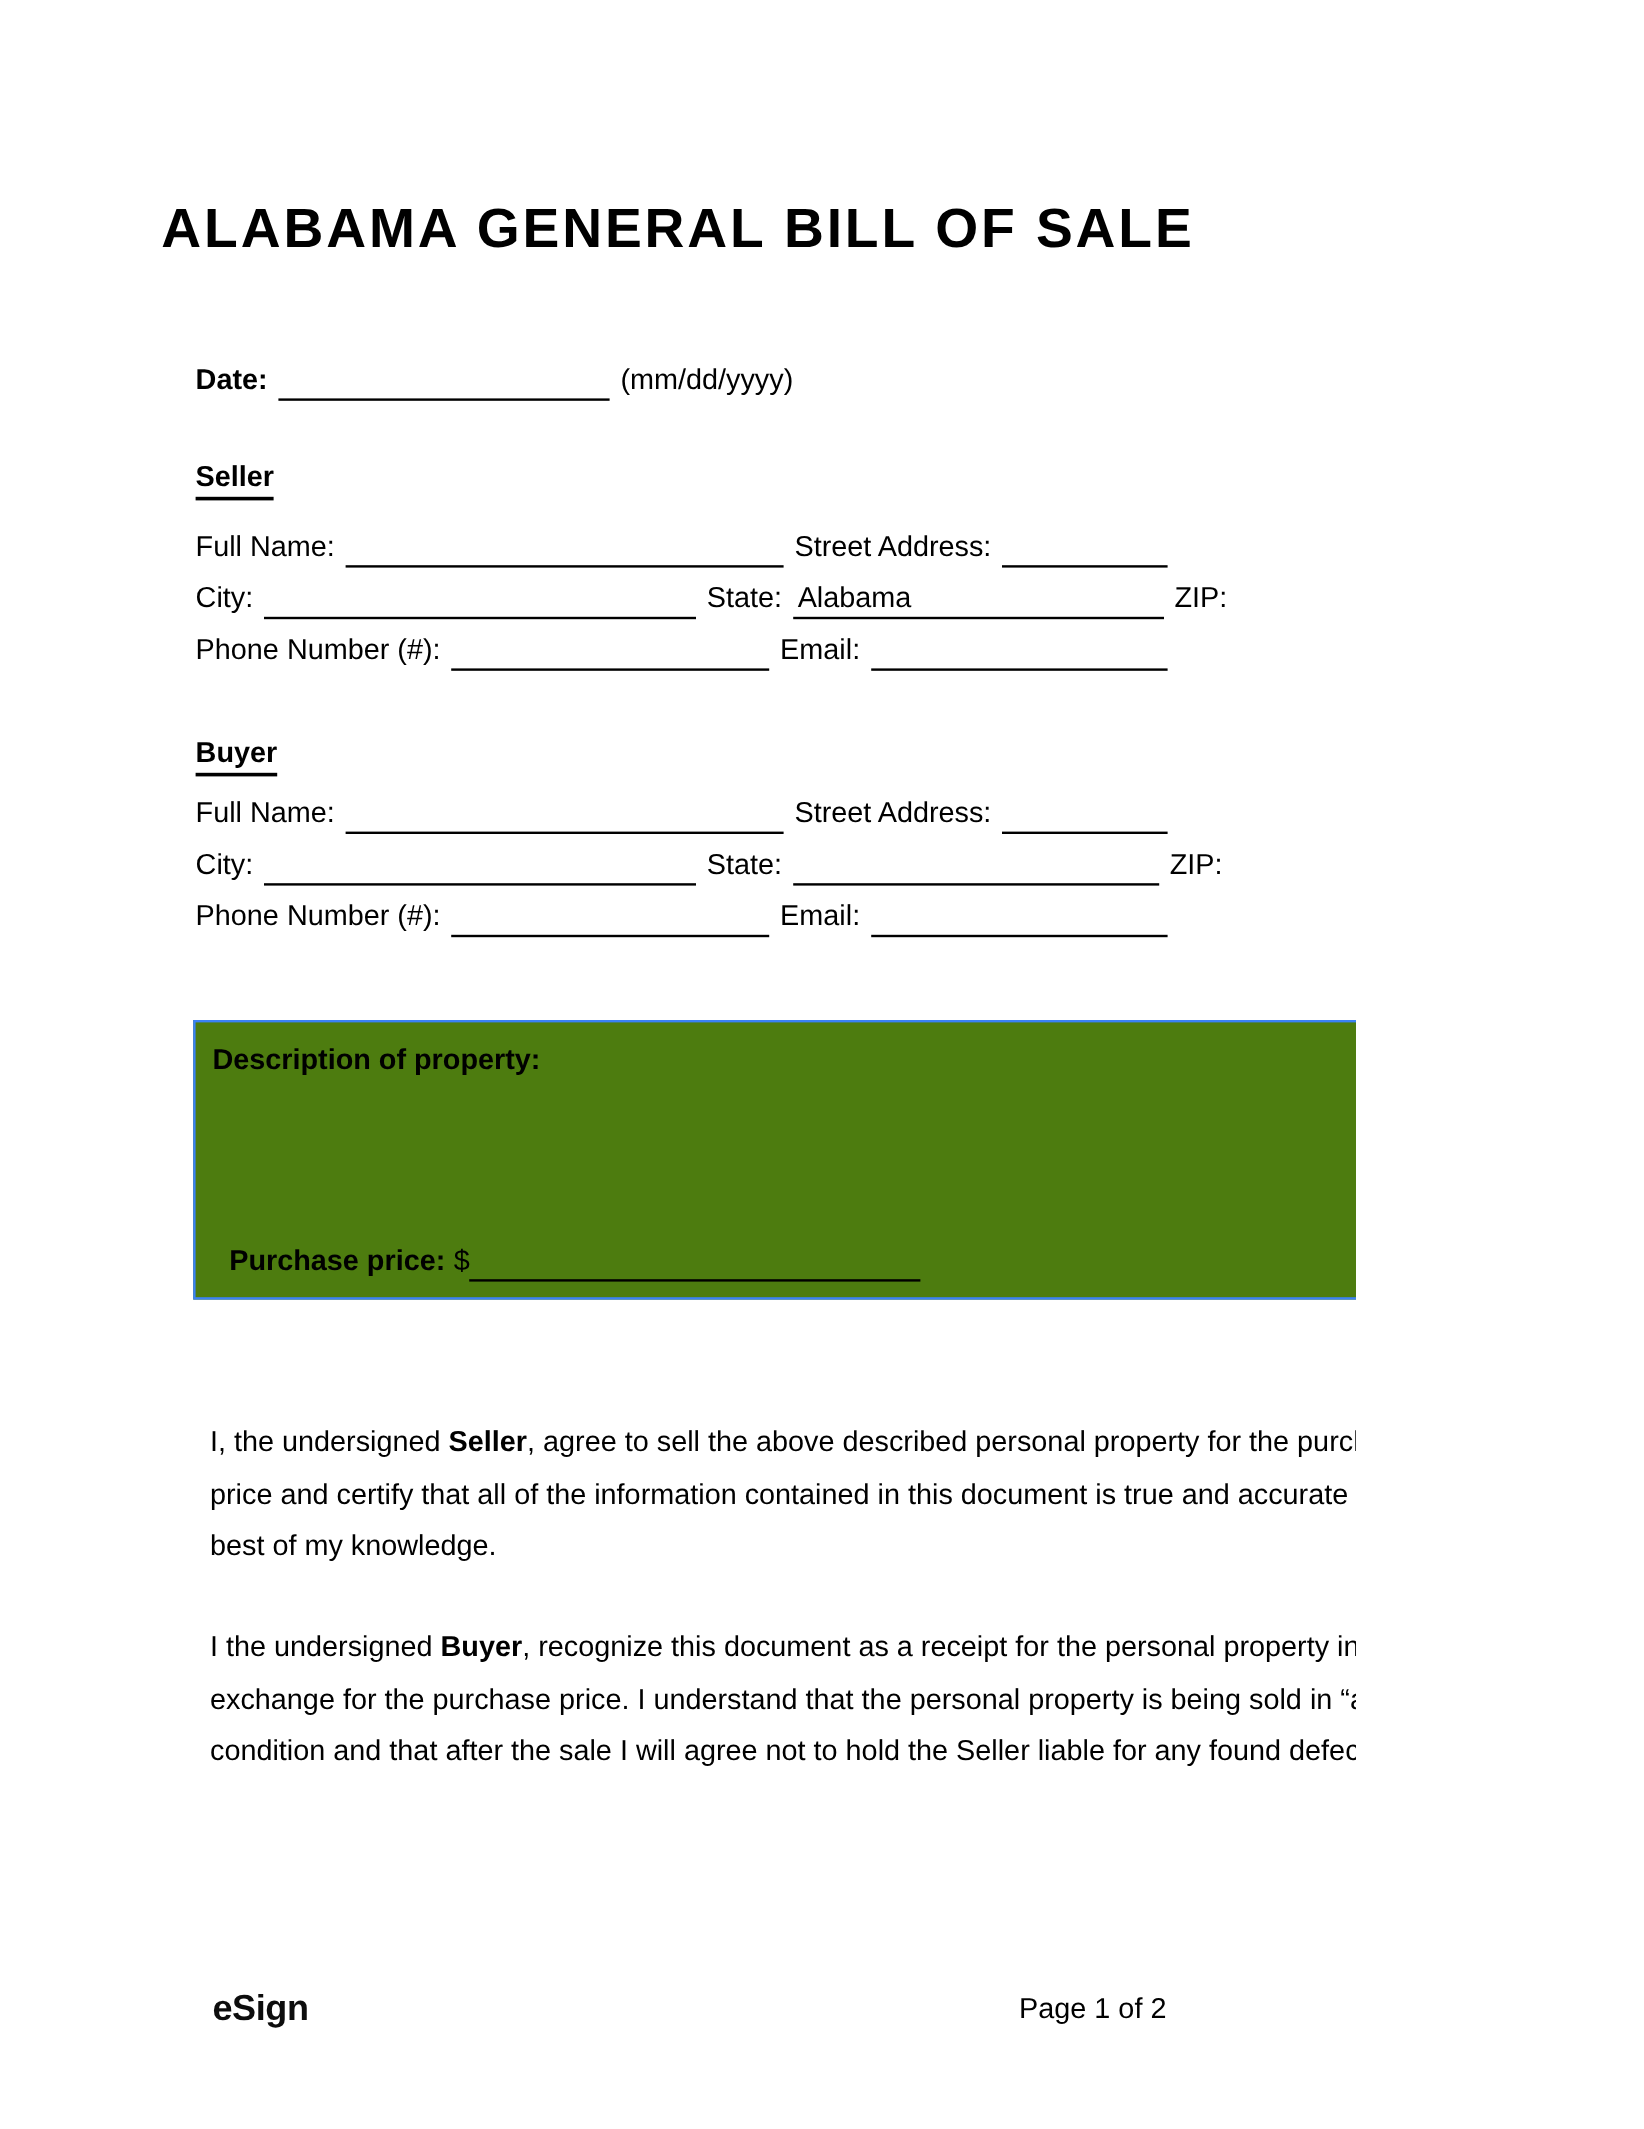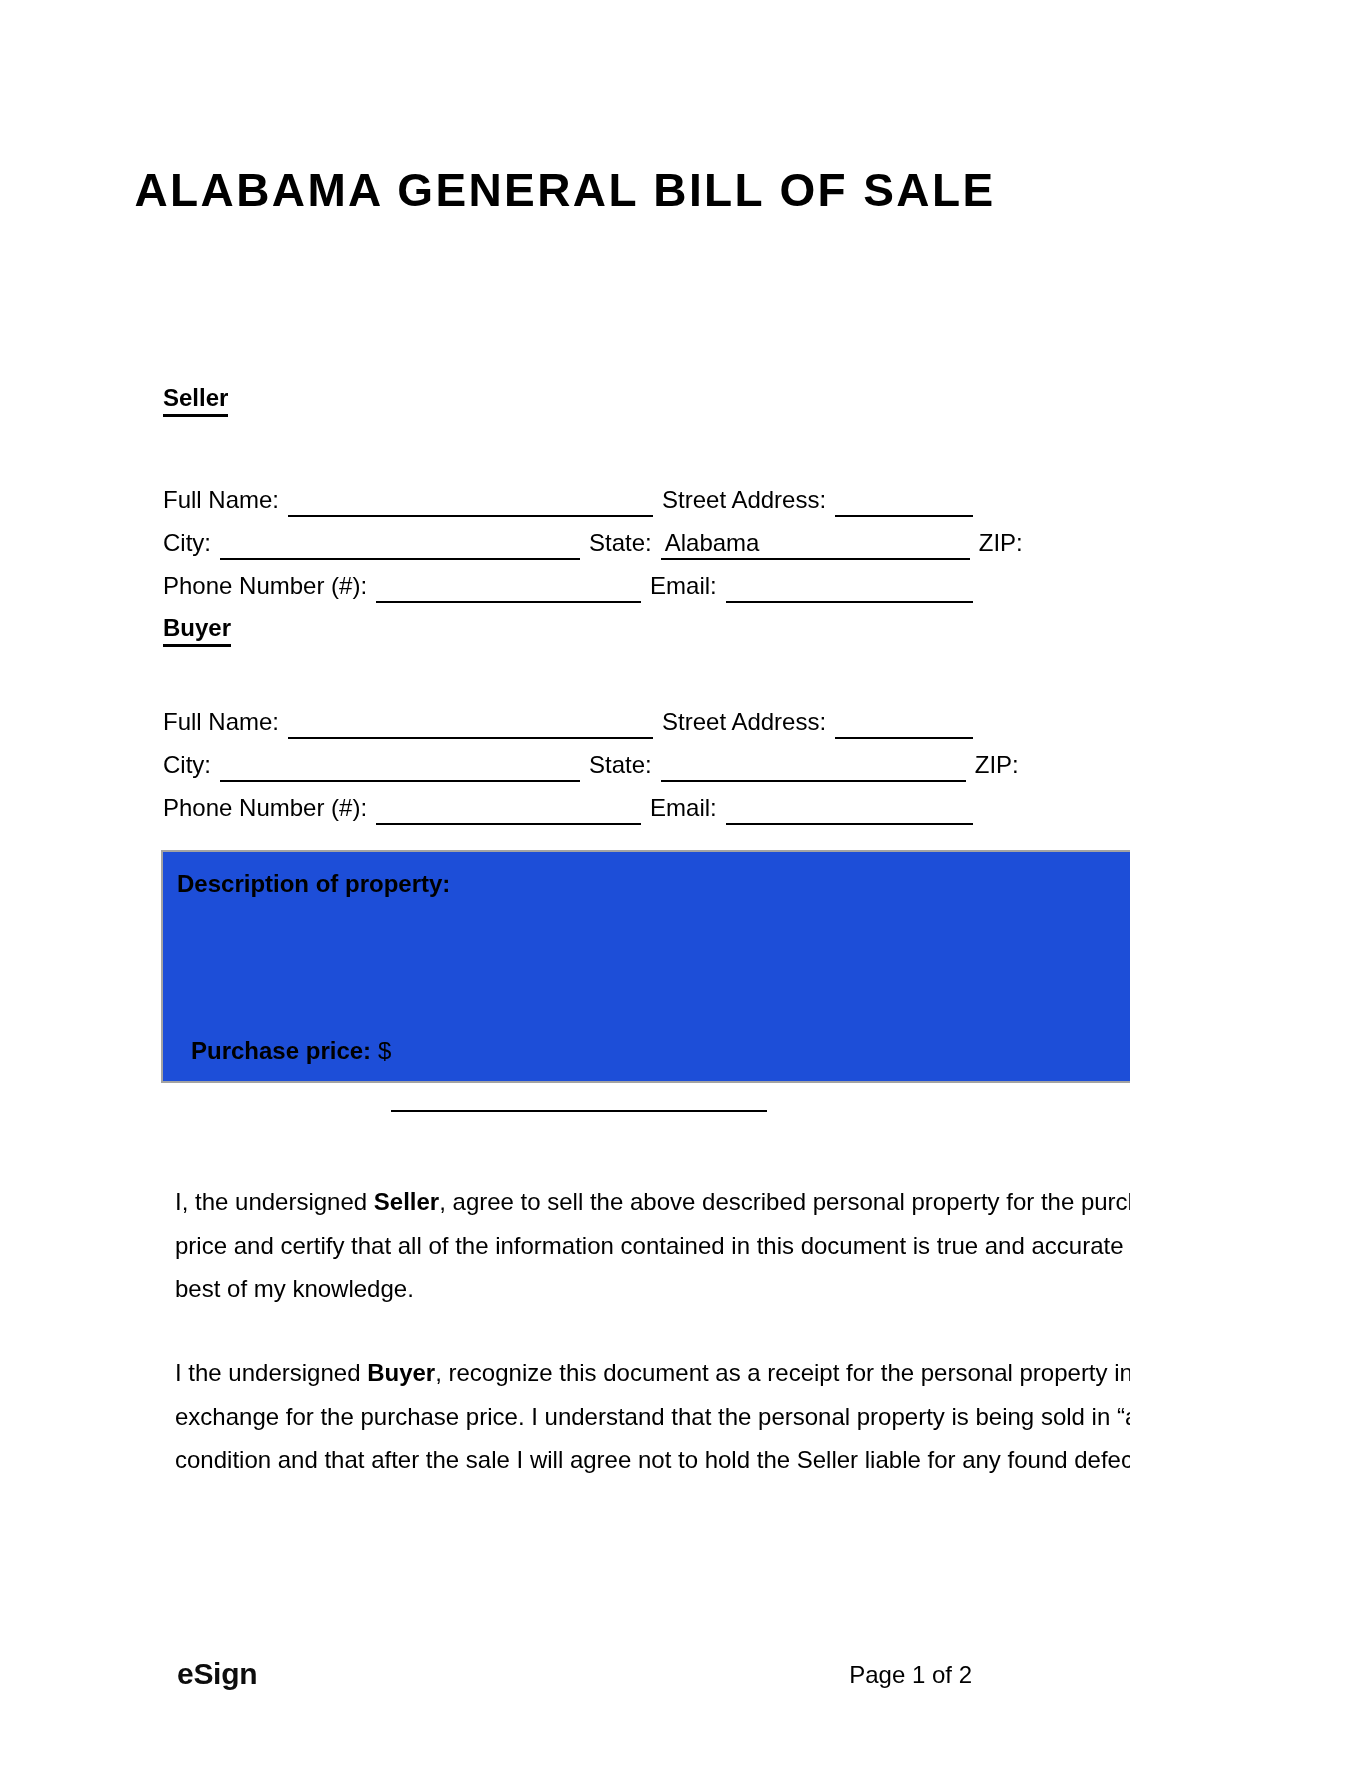--- a/index.html
+++ b/index.html
@@ -34,21 +34,20 @@
     font-size:24px;
     line-height:30px;
     white-space:nowrap;
   }
   .lbl{flex:0 0 auto;}
   .bold{font-weight:700;}
   .blank{
     flex:0 0 auto;
     border-bottom:2px solid #000;
     overflow:hidden;
-    margin-top:44px;
   }
   .blank.fill{flex:1 1 auto;}
   .blank.has-value{padding-left:4px;}
   .section-heading{
     position:absolute;
     left:163px;
     font-size:24px;
     line-height:30px;
     font-weight:700;
   }
@@ -57,22 +56,22 @@
     border-bottom:3px solid #000;
     padding-bottom:1px;
   }
   .property-box{
     position:absolute;
     left:161px;
     top:850px;
     width:1049px;
     height:233px;
     box-sizing:border-box;
-    background:#1d4ed8;
-    border:2px solid #a3a3a3;
+    background:#4d7c0f;
+    border:2px solid #3b82f6;
   }
   .property-box .desc-label{
     position:absolute;
     top:17px;
     left:14px;
     font-size:24px;
     line-height:30px;
     font-weight:700;
   }
   .property-box .desc-fill{
@@ -124,20 +123,25 @@
     margin-left:37px;
   }
 </style>
 </head>
 <body>
 
 <div class="page">
 
   <h1 class="doc-title">ALABAMA GENERAL BILL OF SALE</h1>
 
+  <div class="row" style="top:302px;">
+    <span class="lbl bold">Date:</span>
+    <span class="blank" style="width:276px;">&nbsp;</span>
+    <span class="lbl">(mm/dd/yyyy)</span>
+  </div>
 
   <div class="section-heading" style="top:383px;">
     <span class="hd">Seller</span>
   </div>
 
   <div class="row" style="top:441px;">
     <span class="lbl">Full Name:</span>
     <span class="blank" style="width:365px;">&nbsp;</span>
     <span class="lbl">Street Address:</span>
     <span class="blank fill">&nbsp;</span>

